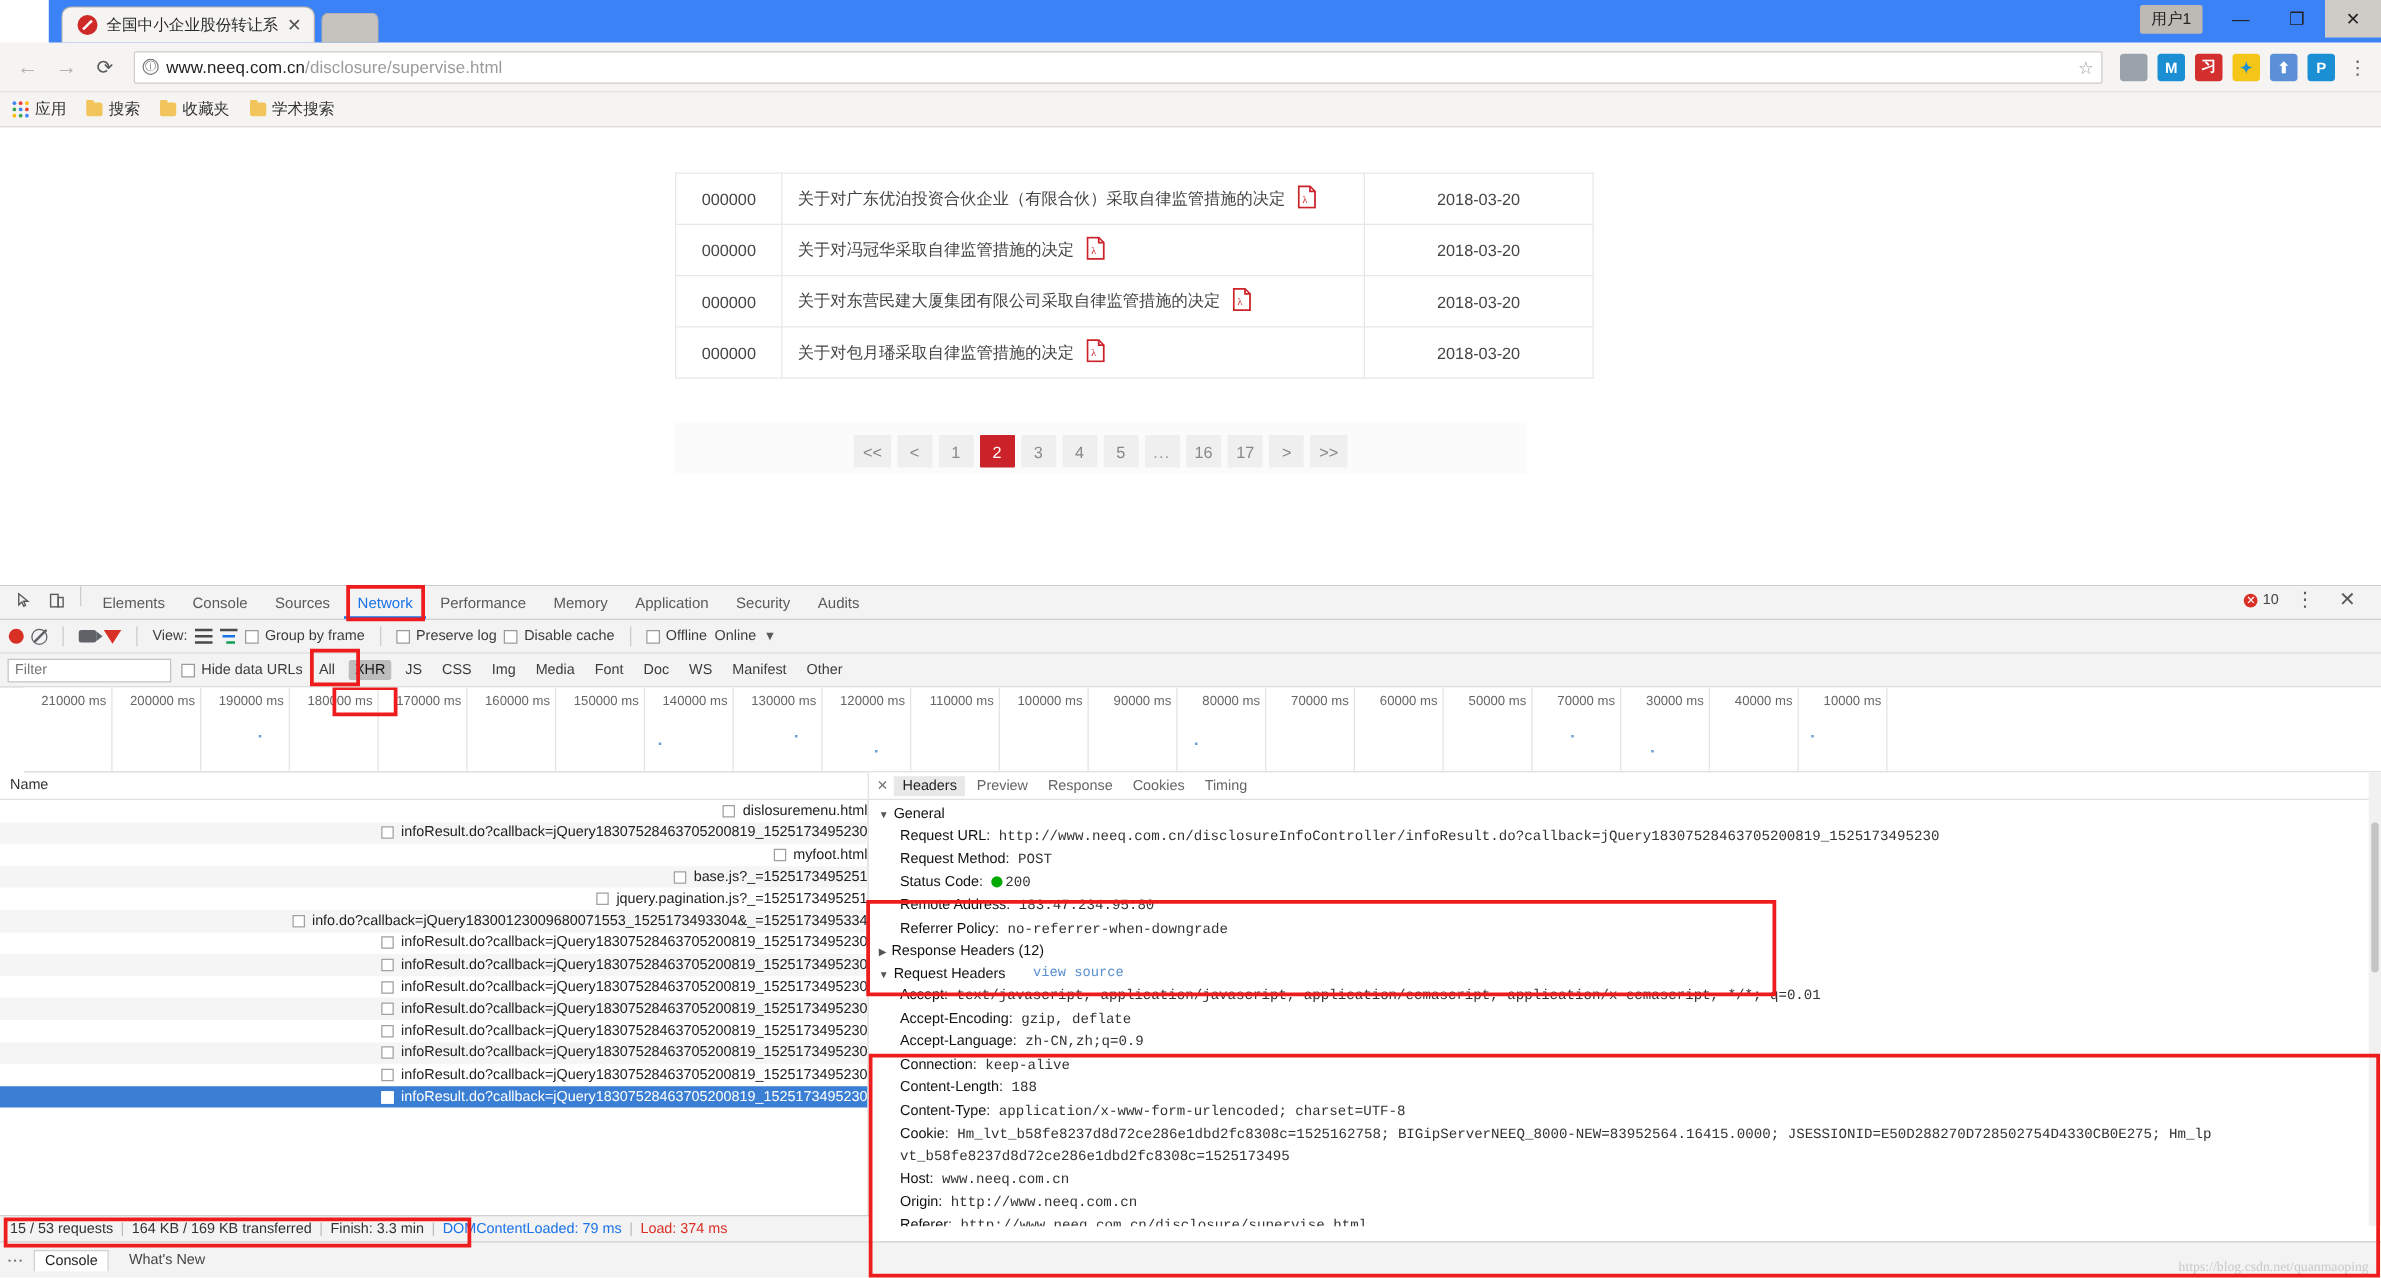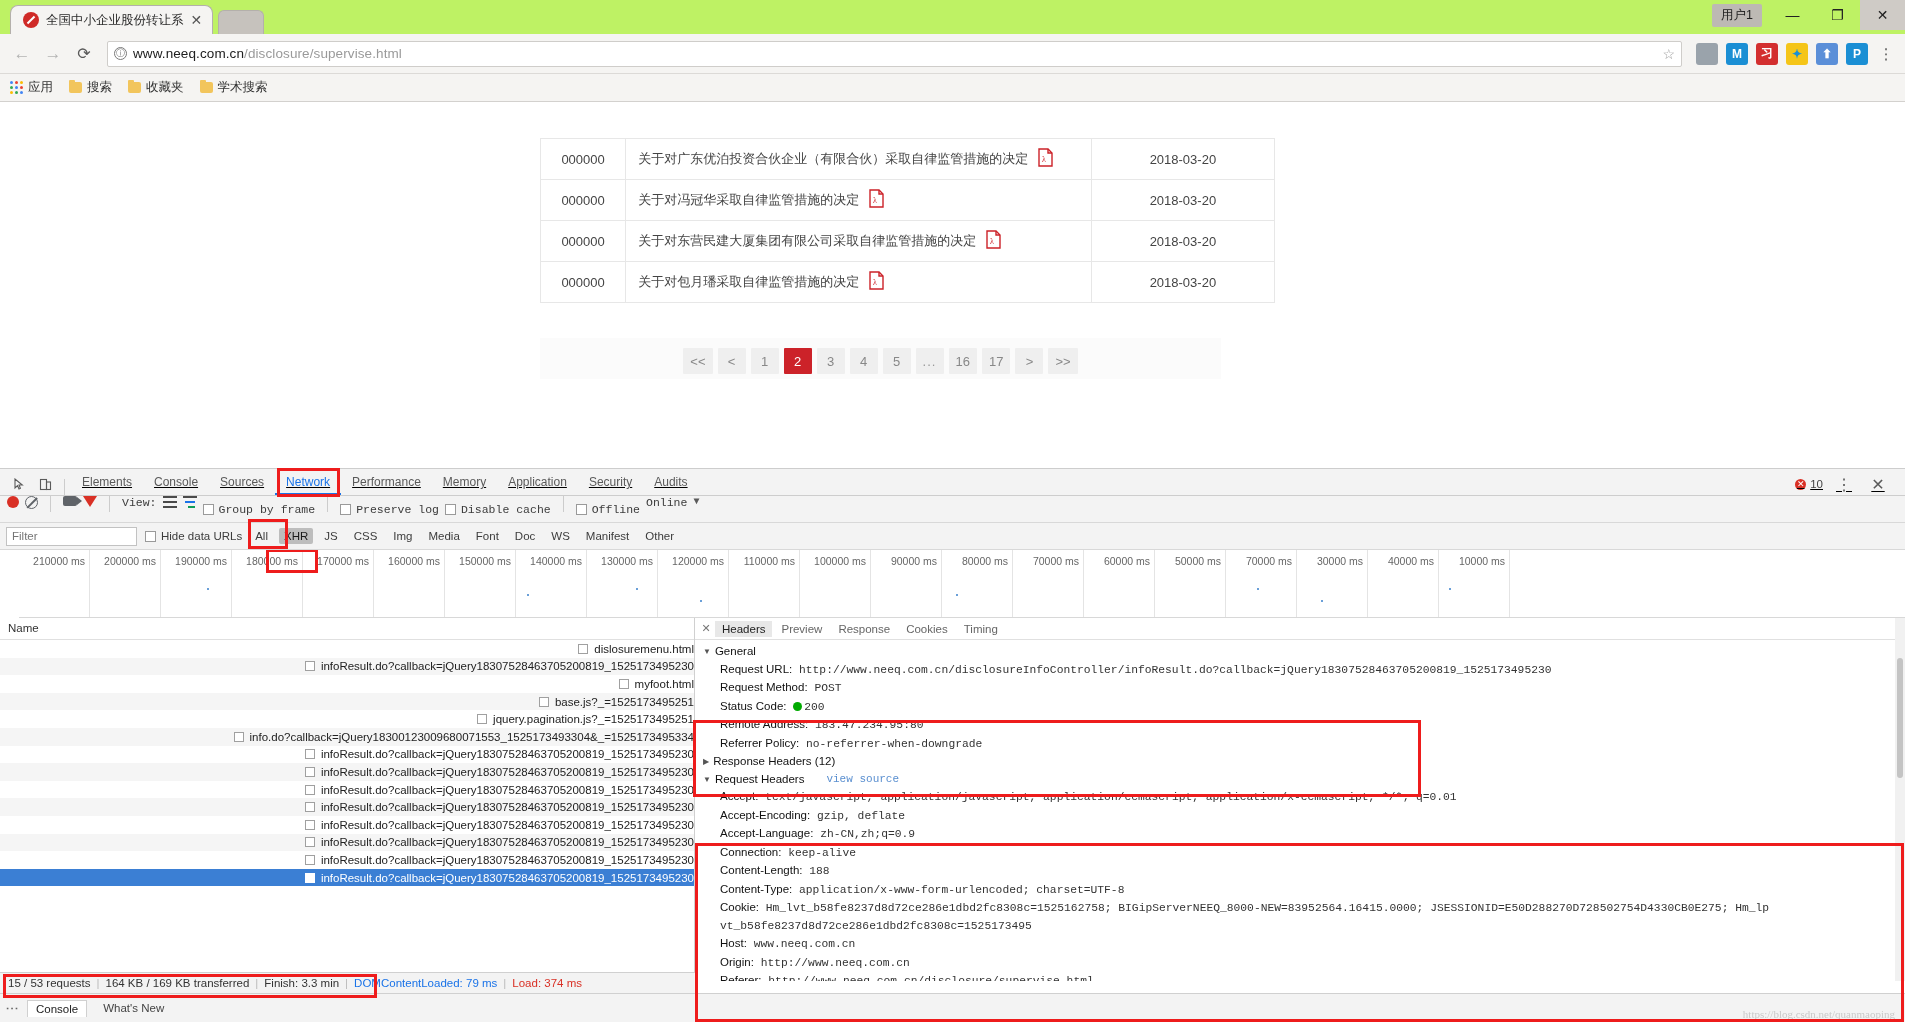--- a/index.html
+++ b/index.html
@@ -4,22 +4,22 @@
 <style>
   * { box-sizing: border-box; margin: 0; padding: 0; }
   html, body {
     width: 1905px; height: 1022px;
     font-family: "Liberation Sans", sans-serif;
     background: #fff; overflow: hidden;
   }
 
   
   .chrome-titlebar {
-    height: 34px; background: #bef264; position: relative;
-    display: flex; align-items: flex-end;
+    height: 34px; background: #3b82f6; position: relative;
+    display: flex; align-items: flex-end; margin-left: 39px;
   }
   .tab-strip { display: flex; align-items: flex-end; padding-left: 10px; height: 34px; }
   .tab {
     display: flex; align-items: center; gap: 7px;
     height: 29px; padding: 0 10px 0 12px;
     background: #f5f4f2; border-radius: 8px 8px 0 0;
     border: 1px solid #b4b0ab; border-bottom: none;
     position: relative; min-width: 200px;
   }
   .tab-favicon {
@@ -134,43 +134,42 @@
   }
 
   
   .devtools {
     position: absolute; left: 0; top: 468px; width: 1905px; height: 554px;
     background: #fff; border-top: 1px solid #cdcdcd;
     font-family: "Liberation Sans", sans-serif;
   }
   .dt-tabbar {
     height: 27px; background: #f3f3f3; border-bottom: 1px solid #cdcdcd;
-    display: flex; align-items: flex-end; padding: 0 6px; position: relative; text-decoration: underline;
+    display: flex; align-items: flex-start; padding: 0 6px; position: relative;
   }
   .dt-icon-btn { width: 26px; height: 22px; display: flex; align-items: center;
     justify-content: center; color: #5a5a5a; cursor: pointer; }
   .dt-sep { width: 1px; height: 16px; background: #ccc; margin: 0 6px; }
   .dt-tab {
     padding: 0 11px; height: 26px; display: flex; align-items: center;
     font-size: 12px; color: #5a5a5a; cursor: pointer;
   }
   .dt-tab.active { color: #1a73e8; box-shadow: inset 0 -2px 0 #1a73e8; }
   .dt-right { margin-left: auto; display: flex; align-items: center; gap: 8px;
     padding-right: 8px; }
   .err-badge { display: flex; align-items: center; gap: 4px; font-size: 11.5px;
     color: #444; }
   .err-dot { width: 11px; height: 11px; border-radius: 50%; background: #d93025;
     color: #fff; font-size: 9px; display: flex; align-items: center;
     justify-content: center; }
 
   .dt-toolbar {
     height: 27px; background: #f3f3f3; border-bottom: 1px solid #d8d8d8;
-    display: flex; padding: 0 7px; gap: 6px; font-size: 11.5px;
+    display: flex; align-items: center; padding: 0 7px; gap: 6px; font-size: 11.5px;
     color: #3c3c3c;
-    font-family: Liberation Mono, monospace;
   }
   .rec-dot { width: 12px; height: 12px; border-radius: 50%; background: #d93025; cursor: pointer; }
   .clear-icon { width: 13px; height: 13px; border: 1.5px solid #5f6368;
     border-radius: 50%; position: relative; cursor: pointer; }
   .clear-icon::after { content:""; position:absolute; left:-1px; top:4.5px;
     width:14px; height:1.5px; background:#5f6368; transform: rotate(-45deg); }
   .cam-icon { width: 14px; height: 10px; background: #5f6368; border-radius: 2px;
     position: relative; cursor: pointer; }
   .cam-icon::after { content:""; position:absolute; right:-5px; top:1px;
     border-left: 5px solid #5f6368; border-top: 4px solid transparent;

